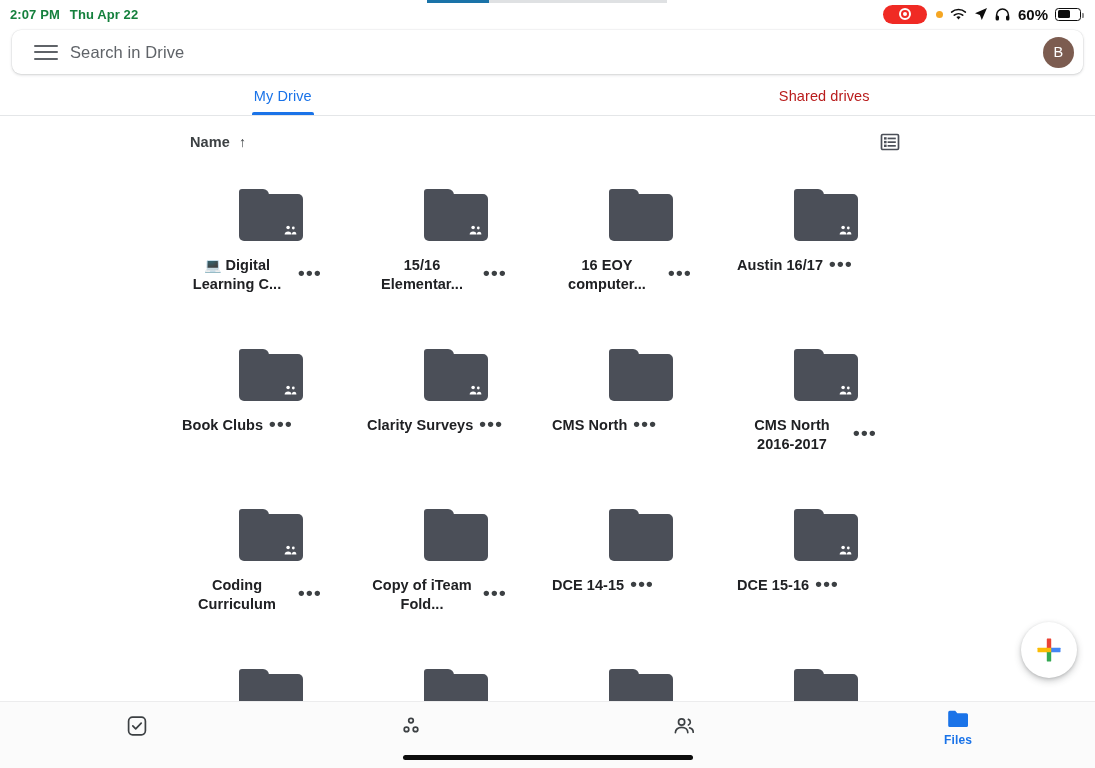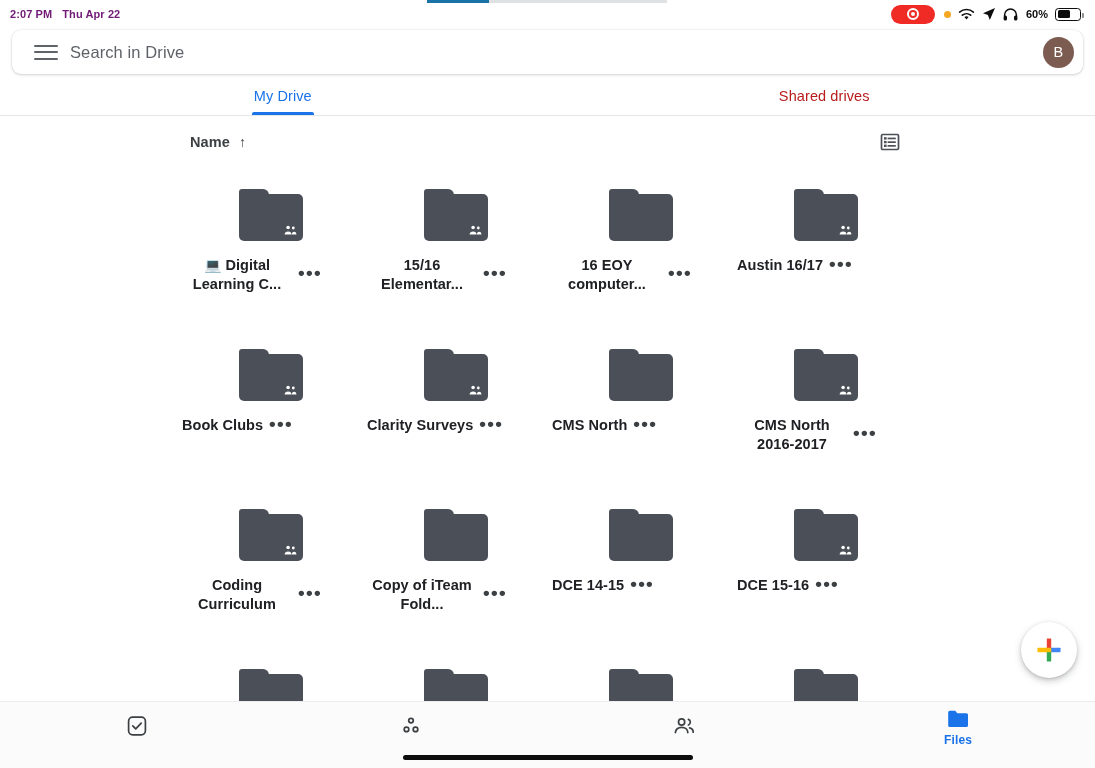--- a/index.html
+++ b/index.html
@@ -29,23 +29,23 @@
     display: flex;
     align-items: center;
     padding: 0 14px 0 10px;
     background: #ffffff;
     z-index: 40;
   }
   .status-left {
     display: flex;
     align-items: center;
     gap: 10px;
-    font-size: 11px;
+    font-size: 13px;
     font-weight: bold;
-    color: #701a75;
+    color: #15803d;
     letter-spacing: 0.1px;
   }
   .status-spacer { flex: 1; }
   .status-right {
     display: flex;
     align-items: center;
     gap: 7px;
   }
   .rec-pill {
     width: 44px;
@@ -68,21 +68,21 @@
     border-radius: 50%;
     background: #ffffff;
   }
   .orange-dot {
     width: 7px; height: 7px;
     border-radius: 50%;
     background: #f5a623;
     margin-left: 2px;
   }
   .status-pct {
-    font-size: 11px;
+    font-size: 15px;
     font-weight: bold;
     color: #0d0d0d;
     margin-left: 1px;
     text-align: center;
   }
   .battery {
     width: 26px; height: 13px;
     border: 1.5px solid #0d0d0d;
     border-radius: 3.5px;
     position: relative;

